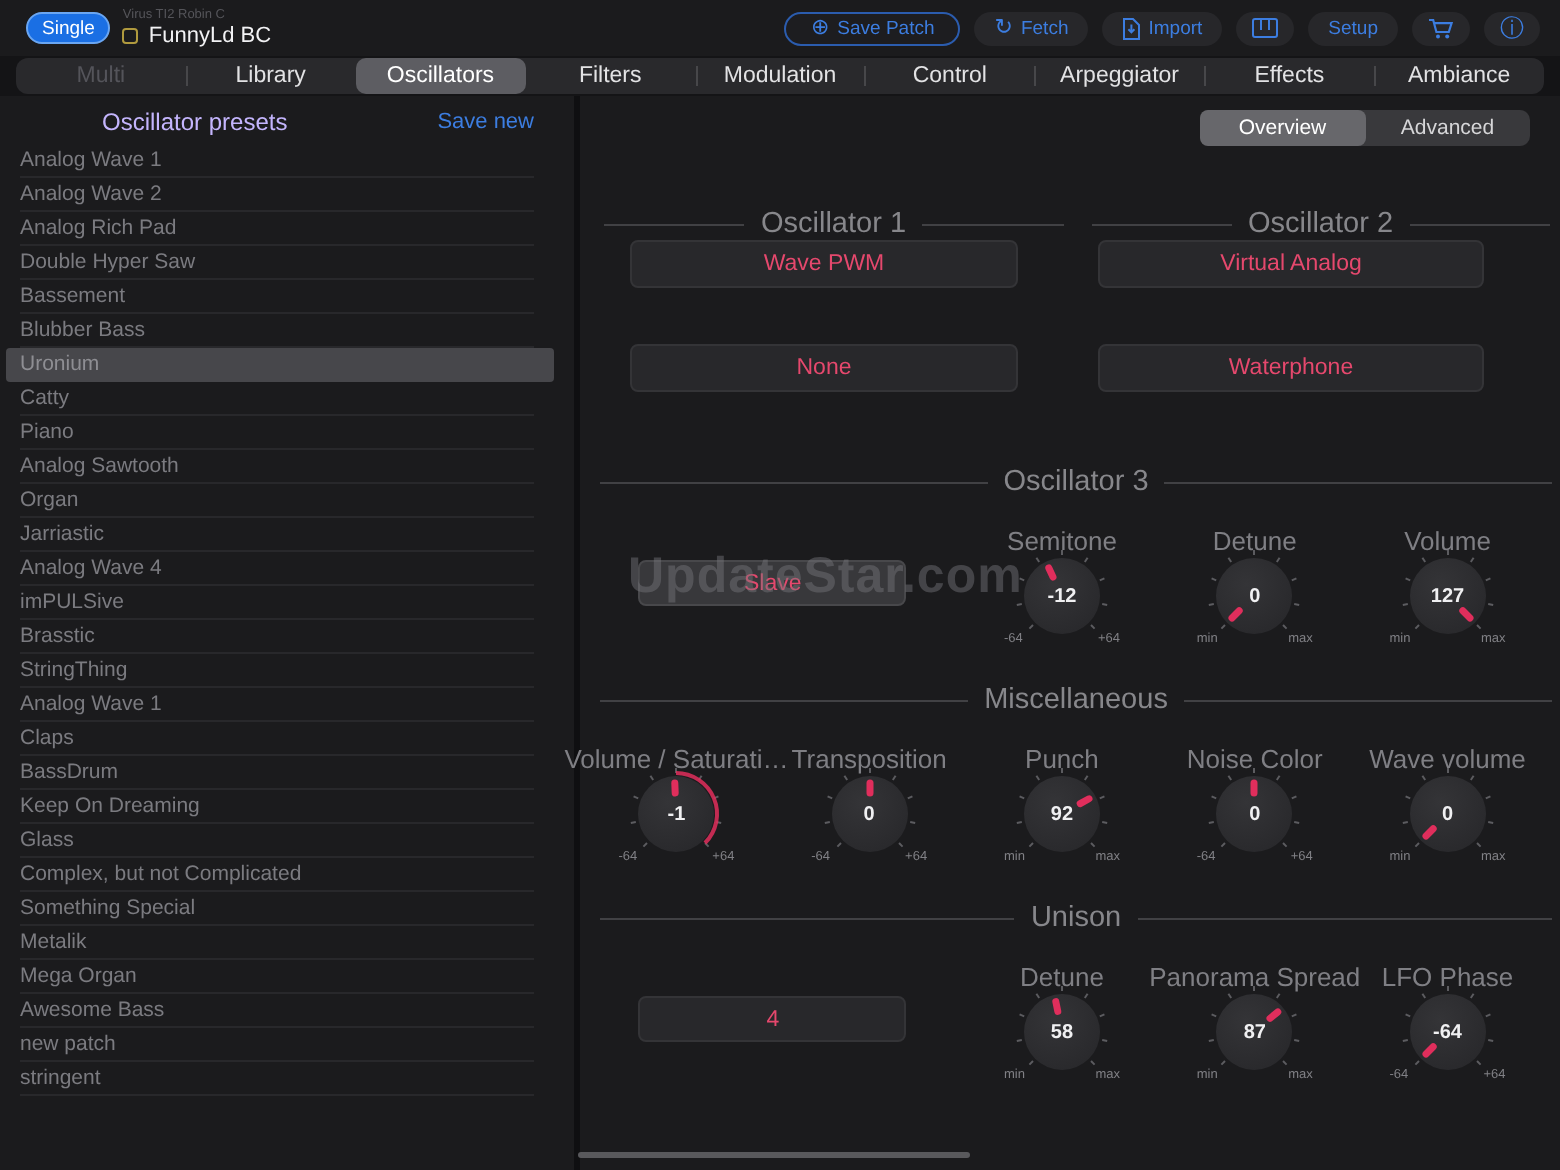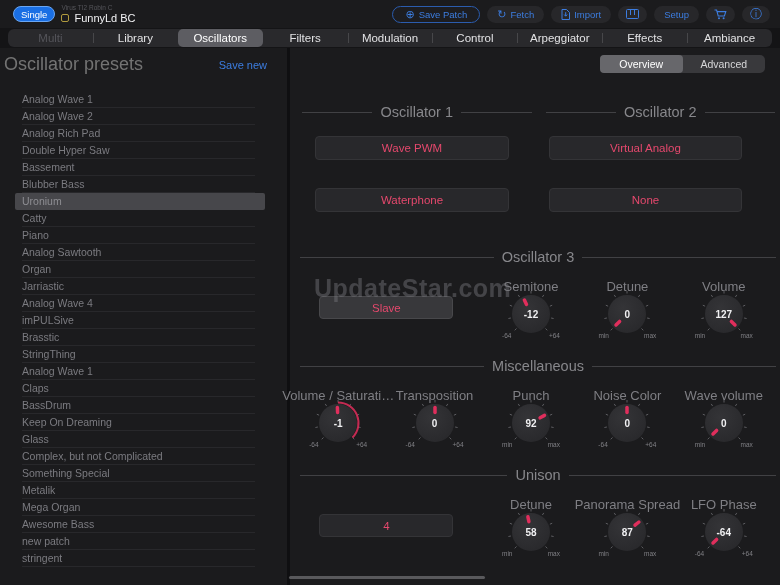--- a/index.html
+++ b/index.html
@@ -40,23 +40,23 @@
   .tab{flex:1;display:flex;align-items:center;justify-content:center;
        font-size:11.5px;color:#e2e2e4;position:relative;cursor:pointer;}
   .tab:not(:first-child)::before{content:'';position:absolute;left:0;top:4px;bottom:4px;width:1px;background:#47474a;}
   .tab.selected{background:#5d5d62;border-radius:5px;color:#fff;}
   .tab.selected::before,.tab.after-selected::before{display:none;}
   .tab.disabled{color:#54545a;cursor:default;}
   
   .content{display:flex;height:537px;}
   .sidebar{width:290px;border-right:3px solid #0f0f11;background:#1b1b1d;overflow:hidden;}
   .sidehead{display:flex;justify-content:space-between;align-items:center;padding:6px 20px 4px 4px;}
-  .sidetitle{color:#737373;font-size:18px;}
+  .sidetitle{color:#c4b5fd;font-size:12px;margin-left:47px;}
   .savenew{color:var(--blue);font-size:11px;cursor:pointer;}
-  ul.presets{list-style:none;margin:12px;padding:0;}
+  ul.presets{list-style:none;margin:0;padding:0;}
   .presets li{
     height:17px;margin:0 20px 0 10px;border-bottom:1px solid #28282b;
     display:flex;align-items:center;color:#7b7b80;font-size:10.5px;cursor:pointer;
   }
   .presets li.selected{
     background:#47474b;margin:0 10px 0 3px;padding-left:7px;border-radius:2px;
     border-bottom-color:transparent;color:#8e8e93;
   }
   
   .main{flex:1;position:relative;background:#1b1b1d;}
@@ -64,21 +64,21 @@
           background:#39393c;border-radius:5px;display:flex;}
   .topt{flex:1;display:flex;align-items:center;justify-content:center;
         font-size:10.5px;color:#d6d6d8;cursor:pointer;}
   .topt.selected{background:#67676b;border-radius:4px;color:#fff;}
   .sections{padding-top:56px;}
   .oschead-row{display:grid;grid-template-columns:1fr 1fr;gap:14px;padding:0 5px 0 12px;}
   .shead{display:flex;align-items:center;gap:8px;color:#87878b;font-size:14.5px;white-space:nowrap;}
   .shead::before,.shead::after{content:'';flex:1;border-top:1px solid #414144;}
   .fullhead{margin-top:37px;padding:0 4px 0 10px;}
   .fullhead .shead{width:100%;}
-  .btngrid{display:grid;grid-template-columns:194px 193px;gap:40px;padding-left:25px;margin-top:16px;}
+  .btngrid{display:grid;grid-template-columns:194px 193px;gap:40px;padding-left:25px;}
   .btngrid.row2{margin-top:28px;}
   .mbtn{
     height:24px;background:#28282b;border:1px solid #343437;border-radius:4px;
     color:var(--pink);font-size:11.5px;display:flex;align-items:center;justify-content:center;
     cursor:pointer;font-family:"Liberation Sans",sans-serif;
   }
   .mbtn.ghost{background:#38383b;border-color:#48484b;}
   .krow{display:flex;margin-top:14px;padding-right:8px;}
   .slot{width:96.4px;display:flex;flex-direction:column;align-items:center;}
   .slot2{width:192.8px;display:flex;align-items:flex-start;justify-content:center;}
@@ -213,22 +213,22 @@
     <div class="sections">
       <div class="oschead-row">
         <div class="shead">Oscillator 1</div>
         <div class="shead">Oscillator 2</div>
       </div>
       <div class="btngrid">
         <button class="mbtn">Wave PWM</button>
         <button class="mbtn">Virtual Analog</button>
       </div>
       <div class="btngrid row2">
+        <button class="mbtn">None</button>
         <button class="mbtn">Waterphone</button>
-        <button class="mbtn">None</button>
       </div>
 
       <div class="fullhead">
         <div class="shead">Oscillator 3</div>
       </div>
       <div class="krow">
         <div class="slot2">
           <button class="mbtn ghost">Slave</button>
         </div>
         <div class="slot">

